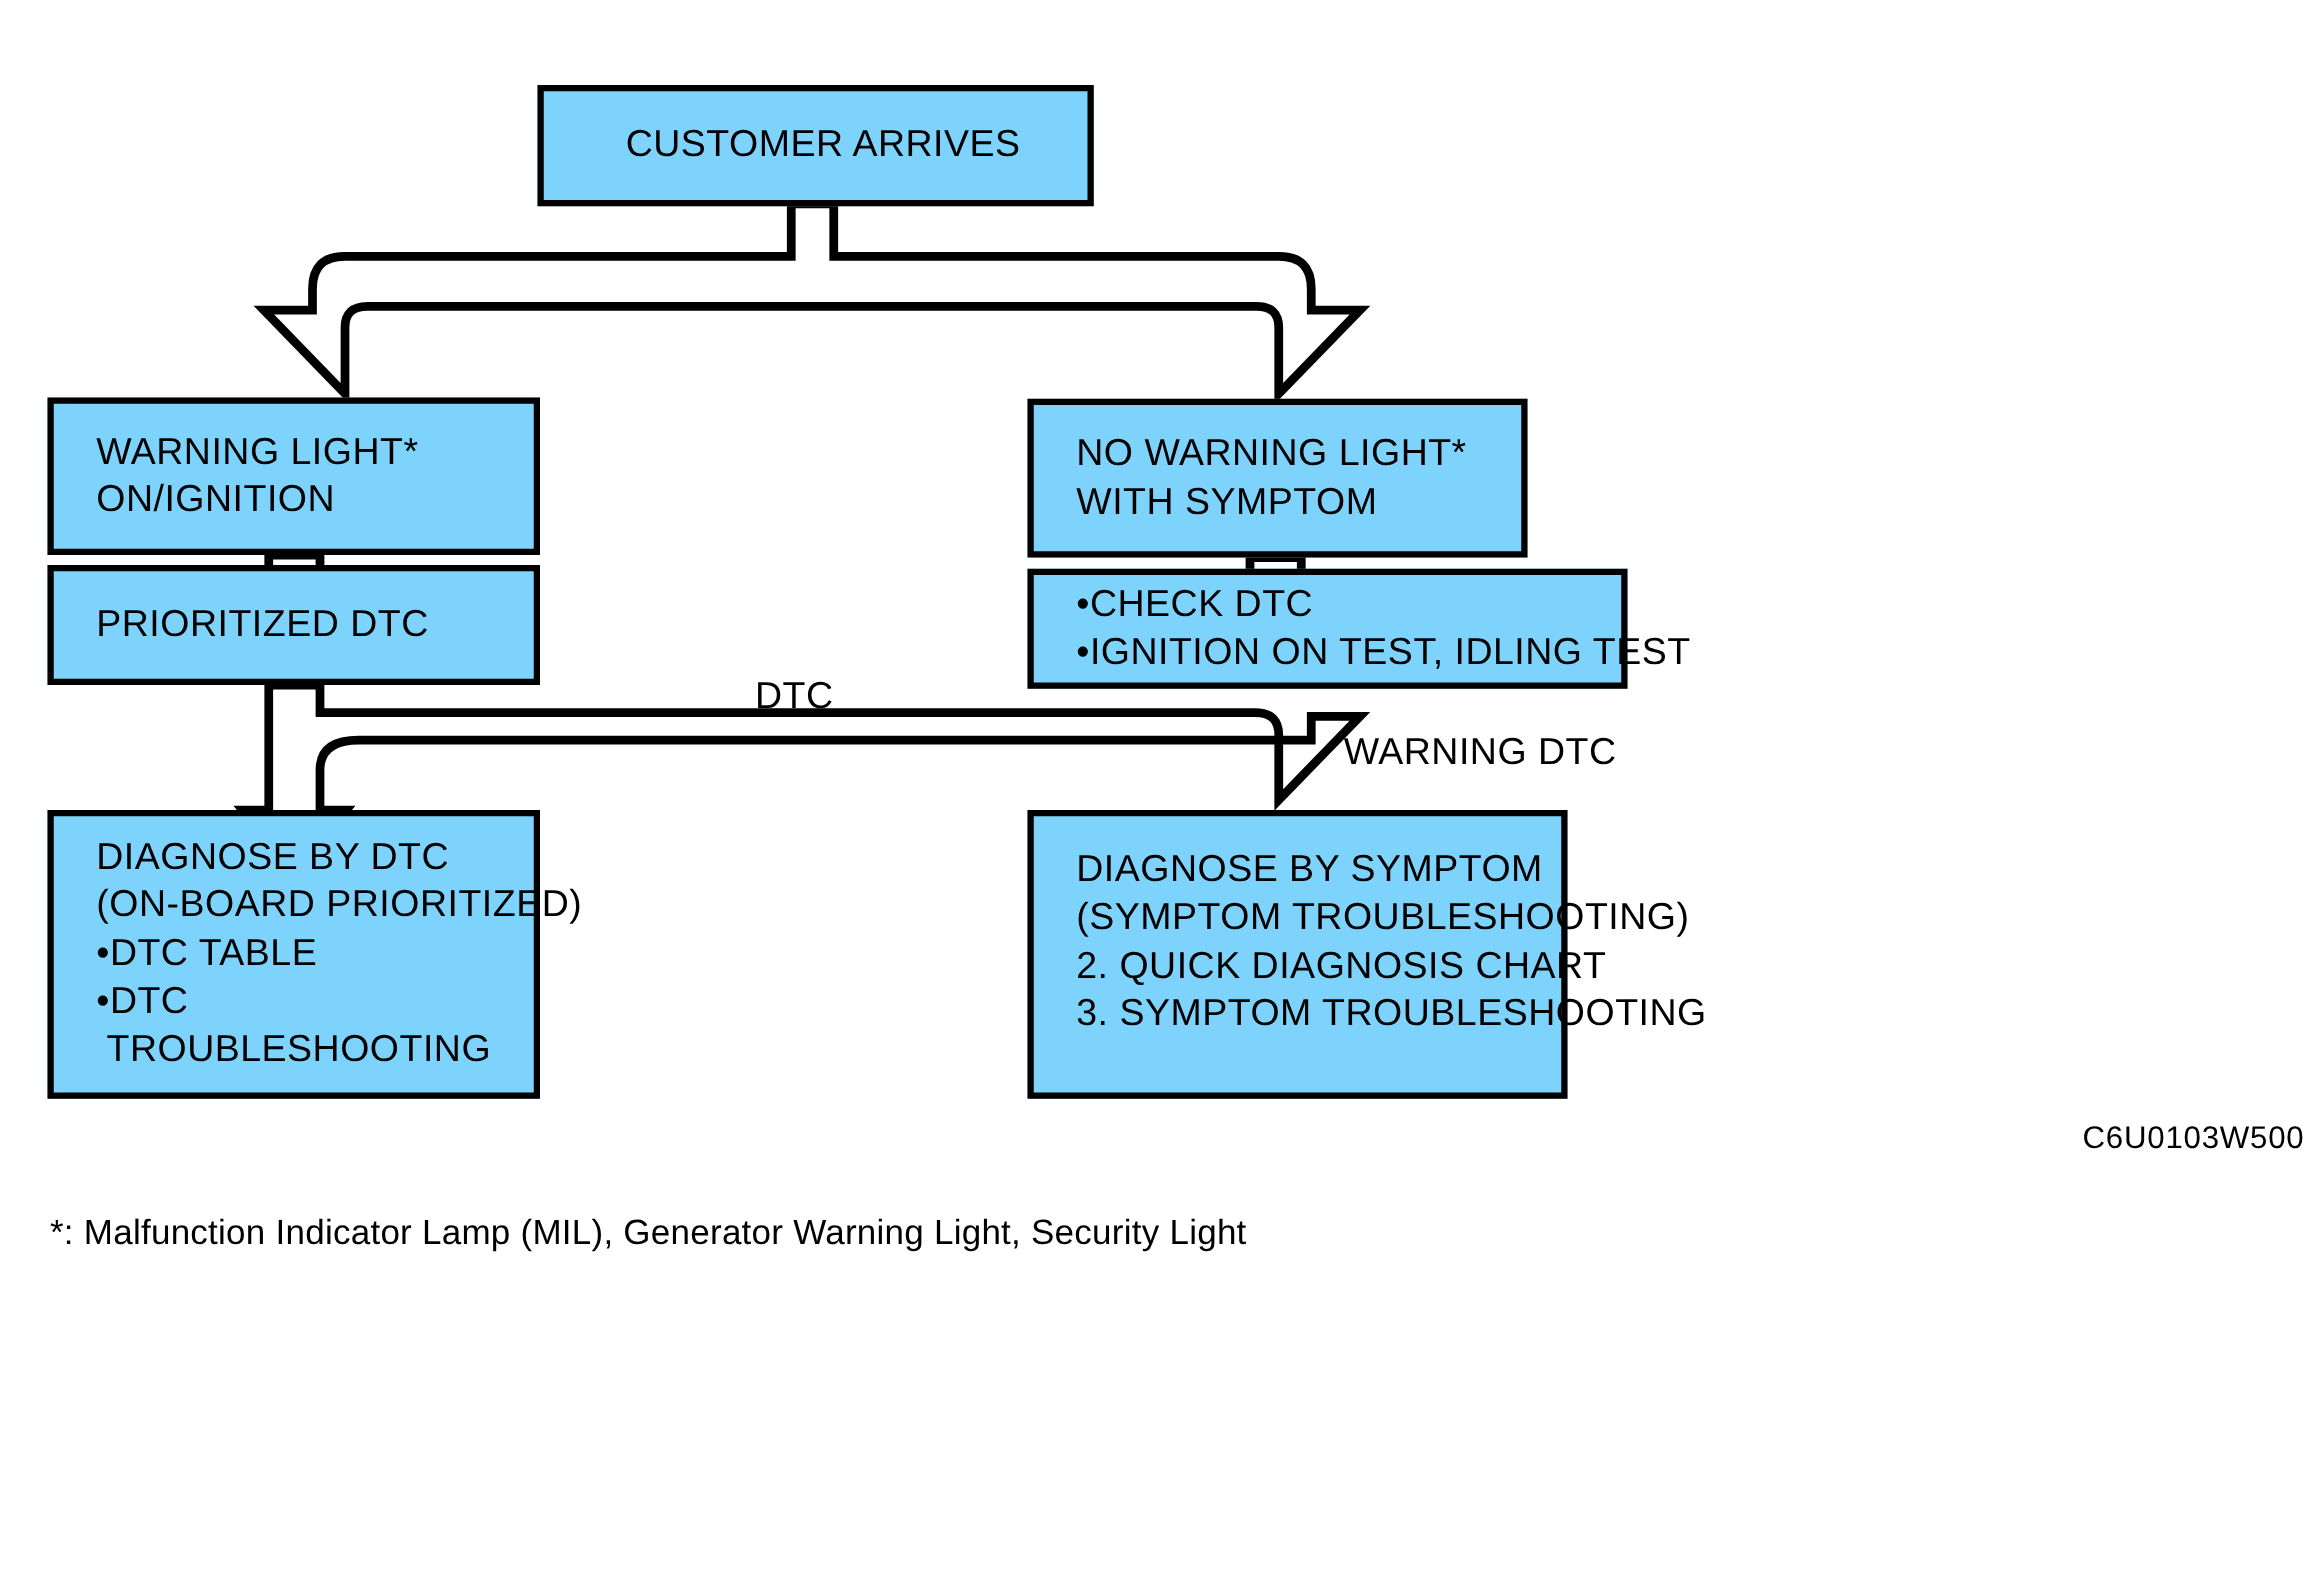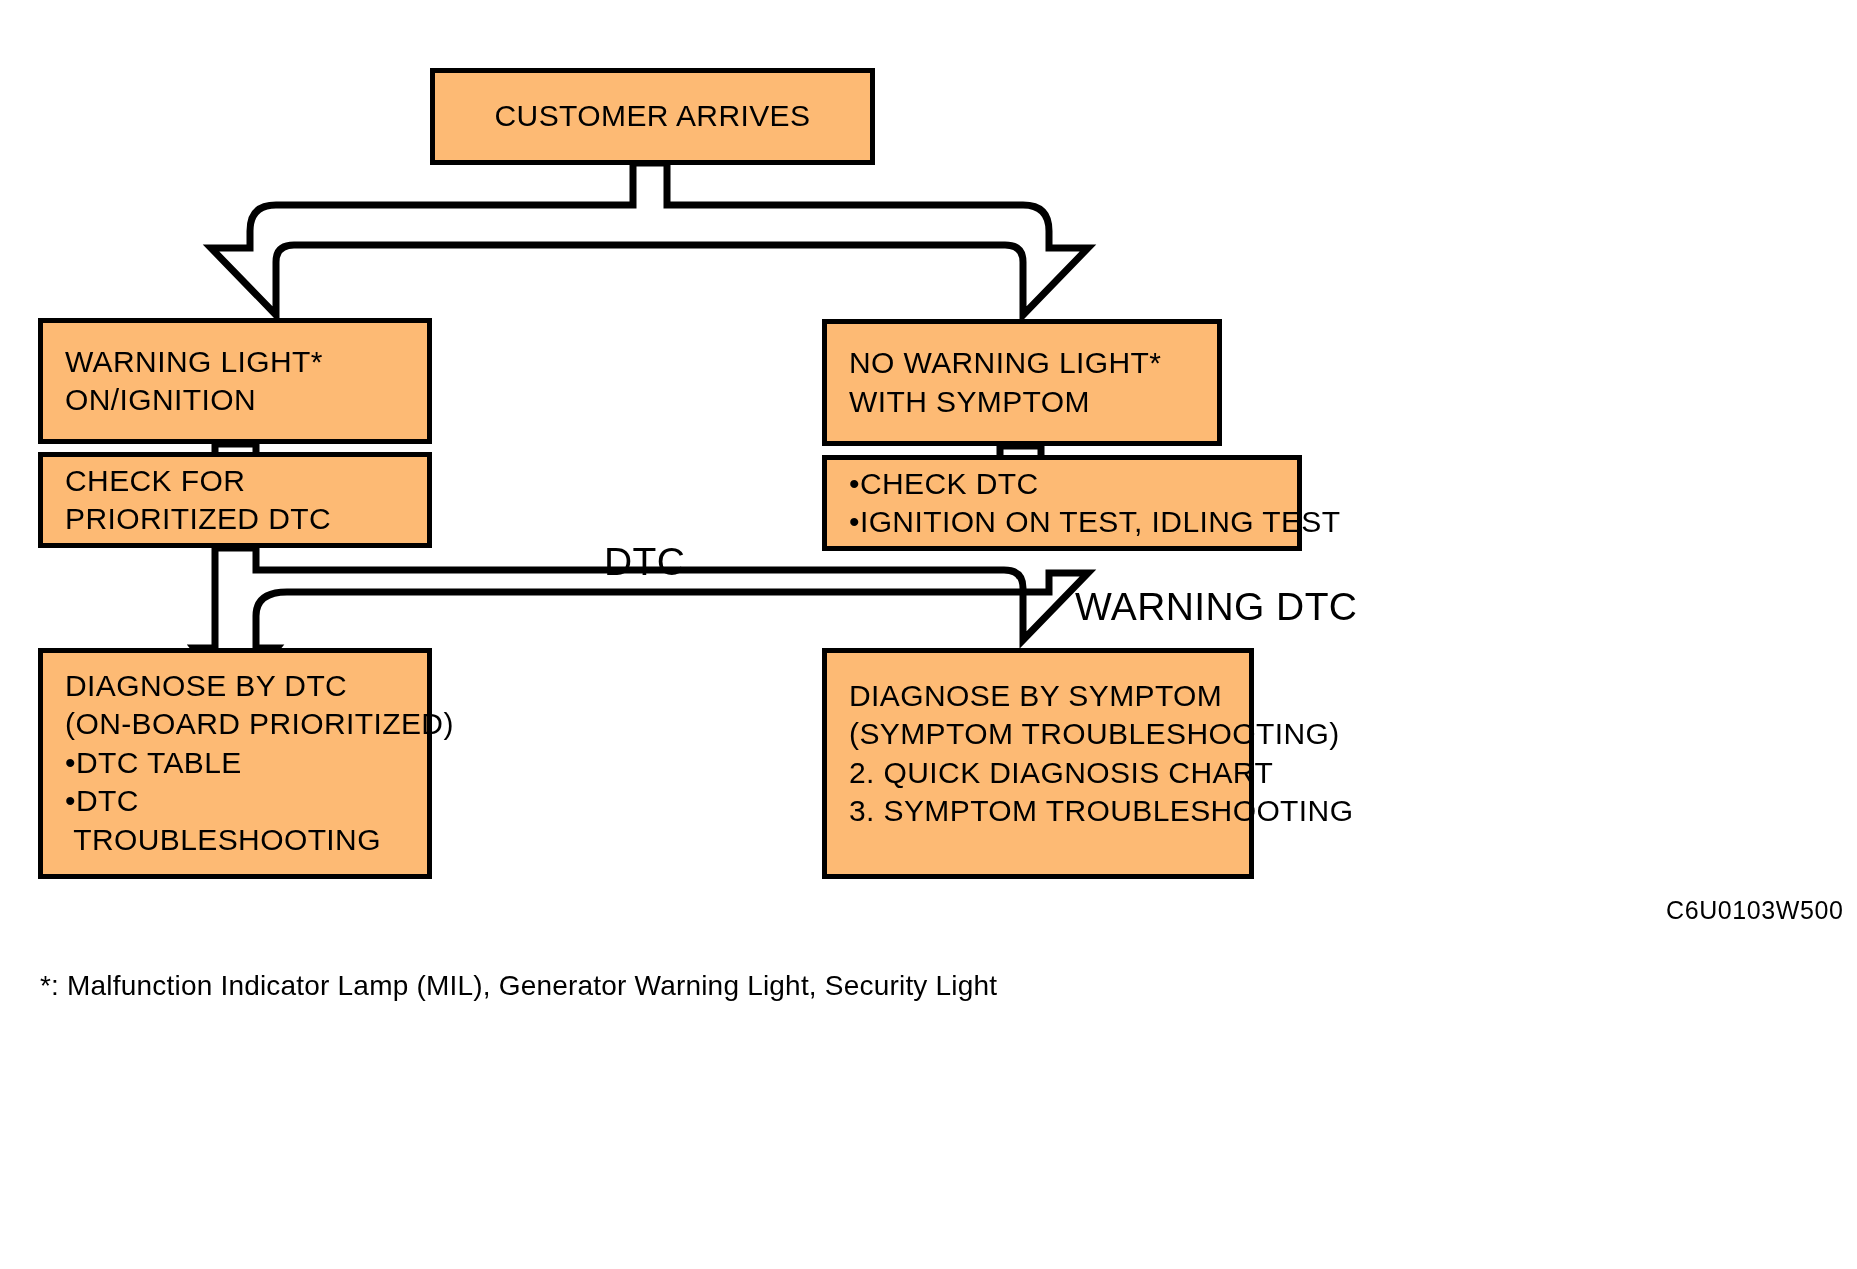--- a/index.html
+++ b/index.html
@@ -19,45 +19,46 @@
   .flow-svg {
     position: absolute;
     left: 0;
     top: 0;
     width: 1857px;
     height: 1269px;
   }
   .node-box {
     position: absolute;
     border: 5px solid #000000;
-    background: #fdba74;
+    background: #7dd3fc;
     box-sizing: border-box;
     display: flex;
     flex-direction: column;
     justify-content: center;
+    padding-left: 12px;
   }
   .node-box.center-text {
     align-items: center;
     text-align: center;
   }
   .node-box .line {
     font-size: 30px;
     line-height: 1.28;
     letter-spacing: 0.4px;
     white-space: pre;
     padding-left: 22px;
     padding-right: 10px;
   }
   .node-box.center-text .line {
     padding-left: 0;
     padding-right: 0;
   }
   .edge-label {
     position: absolute;
-    font-size: 39px;
+    font-size: 30px;
     letter-spacing: 0.4px;
     white-space: pre;
   }
   .code-label {
     position: absolute;
     font-size: 25px;
     letter-spacing: 0.6px;
     white-space: pre;
   }
   .footnote {
@@ -143,21 +144,20 @@
     <div class="line">WARNING LIGHT*</div>
     <div class="line">ON/IGNITION</div>
   </div>
 
   <div class="node-box" style="left:822px; top:319px; width:400px; height:127px;">
     <div class="line">NO WARNING LIGHT*</div>
     <div class="line">WITH SYMPTOM</div>
   </div>
 
   <div class="node-box" style="left:38px; top:452px; width:394px; height:96px;">
-    <div class="line">CHECK FOR</div>
     <div class="line">PRIORITIZED DTC</div>
   </div>
 
   <div class="node-box" style="left:822px; top:455px; width:480px; height:96px;">
     <div class="line">•CHECK DTC</div>
     <div class="line">•IGNITION ON TEST, IDLING TEST</div>
   </div>
 
   <div class="node-box" style="left:38px; top:648px; width:394px; height:231px; justify-content:flex-start; padding-top:14px;">
     <div class="line">DIAGNOSE BY DTC</div>

